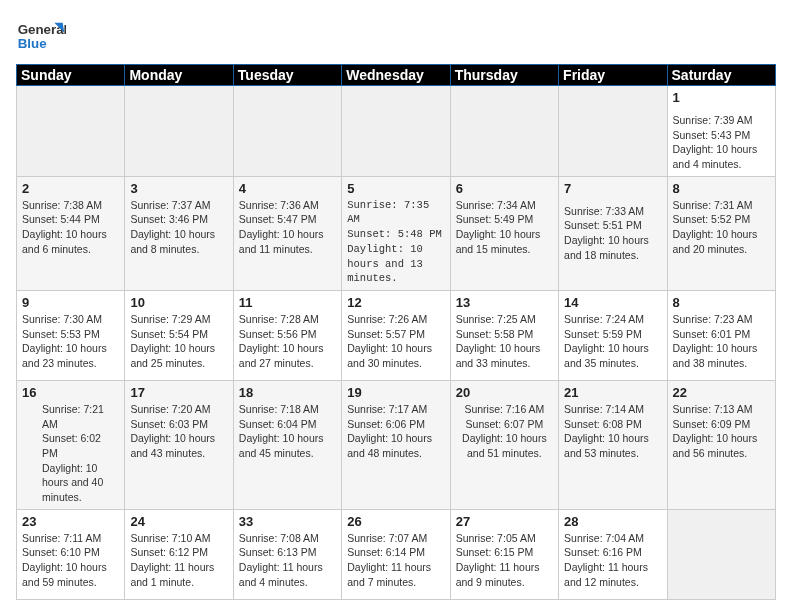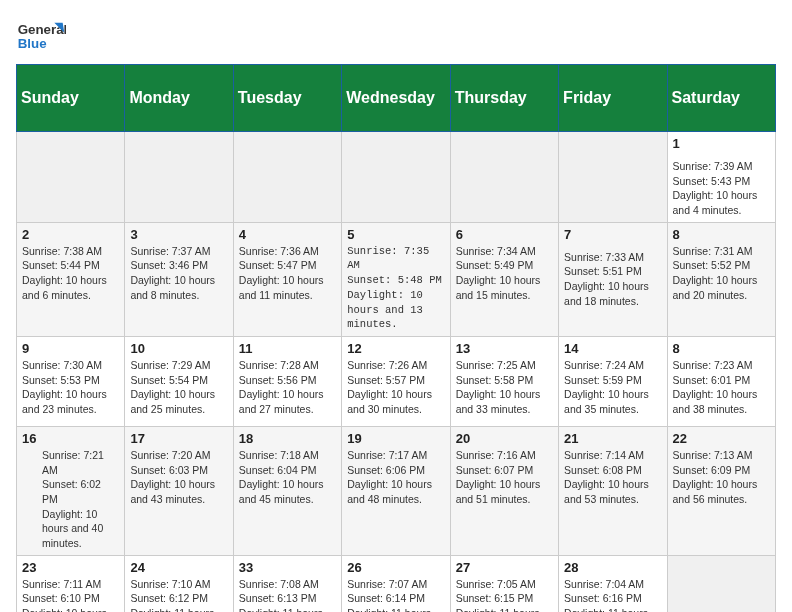--- a/index.html
+++ b/index.html
@@ -37,25 +37,25 @@
     .location-title {
       font-size: 15px;
       color: #444;
     }
     table {
       width: 100%;
       border-collapse: collapse;
       table-layout: fixed;
     }
     thead th {
-      background: #15803d;
+      background: #000000;
       color: #fff;
-      font-size: 16px;
+      font-size: 14px;
       font-weight: bold;
-      padding: 24px 4px;
+      padding: 2px 4px;
       text-align: left;
       border: 1px solid #1a5fa0;
     }
     td {
       border: 1px solid #ccc;
       vertical-align: top;
       padding: 4px 5px;
       font-size: 11px;
       color: #333;
       height: 90px;
@@ -237,21 +237,21 @@
 Daylight: 10 hours and 45 minutes.</div>
         </td>
         <td>
           <span class="day-number">19</span>
           <div class="day-info" style="white-space: pre-line;">Sunrise: 7:17 AM
 Sunset: 6:06 PM
 Daylight: 10 hours and 48 minutes.</div>
         </td>
         <td>
           <span class="day-number">20</span>
-          <div class="day-info" style="white-space: pre-line;">Sunrise: 7:16 AM
+          <div class="day-info" style="white-space: pre-line; text-align: center;">Sunrise: 7:16 AM
 Sunset: 6:07 PM
 Daylight: 10 hours and 51 minutes.</div>
         </td>
         <td>
           <span class="day-number">21</span>
           <div class="day-info" style="white-space: pre-line;">Sunrise: 7:14 AM
 Sunset: 6:08 PM
 Daylight: 10 hours and 53 minutes.</div>
         </td>
         <td>

